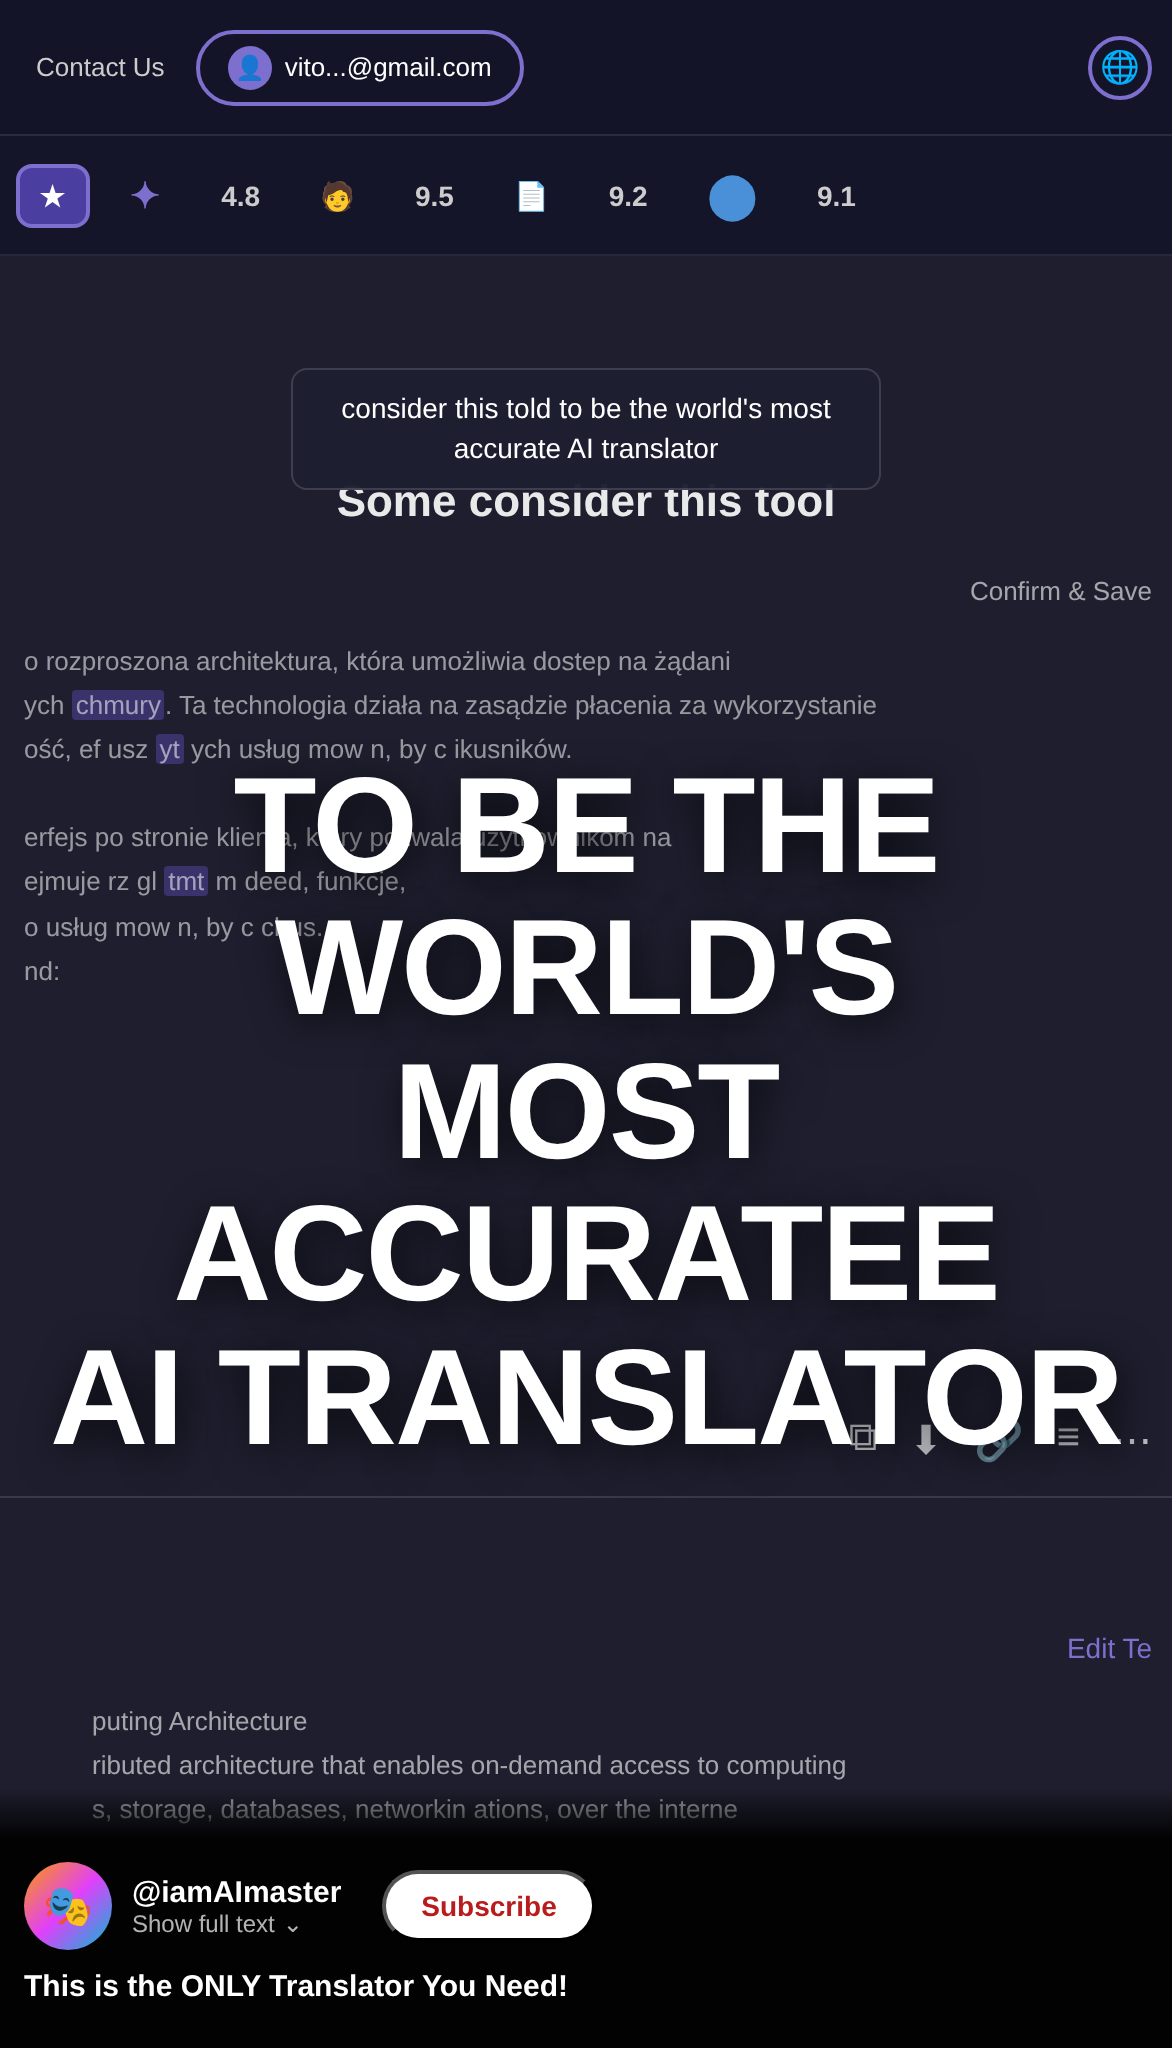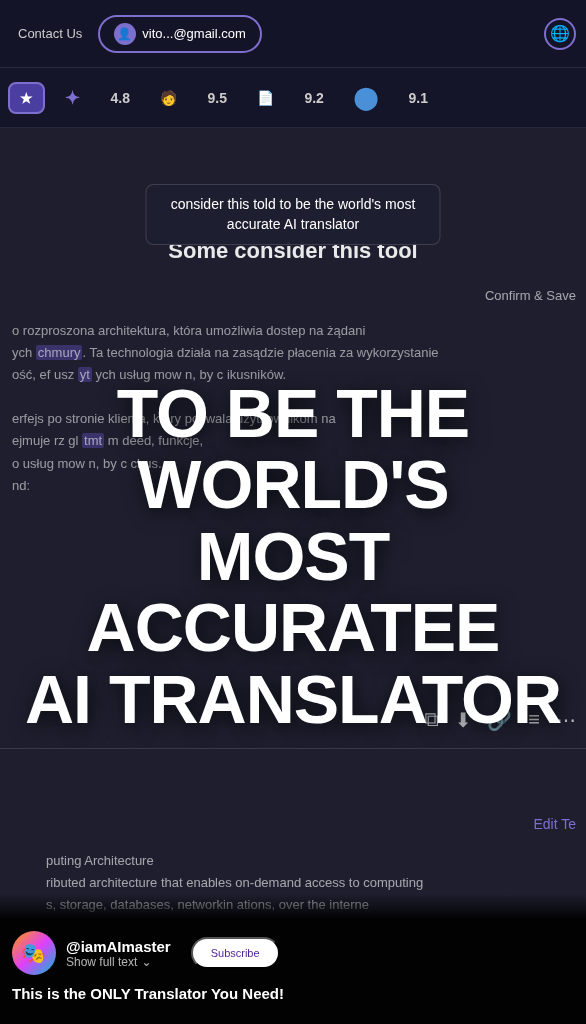--- a/index.html
+++ b/index.html
@@ -307,25 +307,25 @@
     .tiktok-show-full {
       color: rgba(255,255,255,0.7);
       font-size: 12px;
       display: flex;
       align-items: flex-end;
       gap: 4px;
     }
     .subscribe-btn {
       margin-left: 10px;
       background: white;
-      color: #4c1d95;
+      color: #b91c1c;
       border-radius: 20px;
       padding: 8px 18px;
-      font-weight: 400;
-      font-size: 11px;
+      font-weight: 700;
+      font-size: 14px;
       flex-shrink: 0;
     }
 
     .tiktok-caption {
       color: white;
       font-size: 15px;
       font-weight: 700;
       padding: 0 12px 6px;
     }
   </style>

